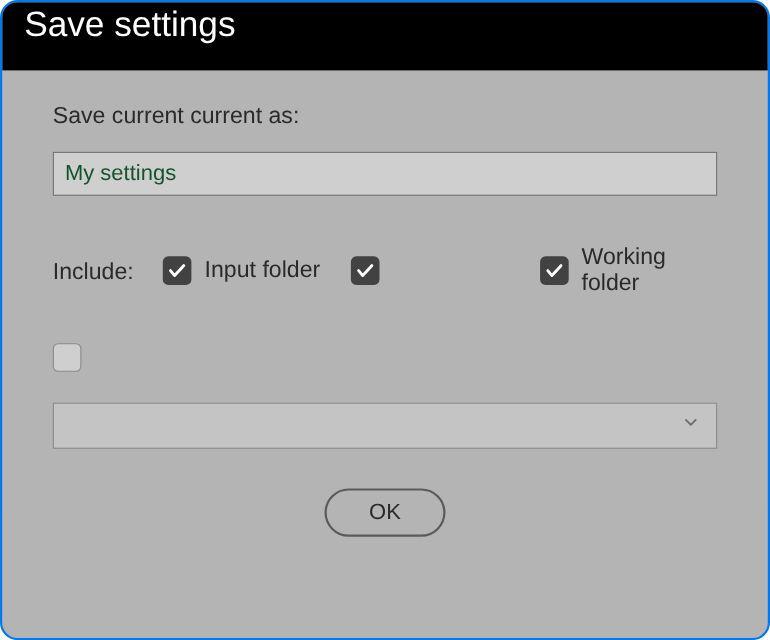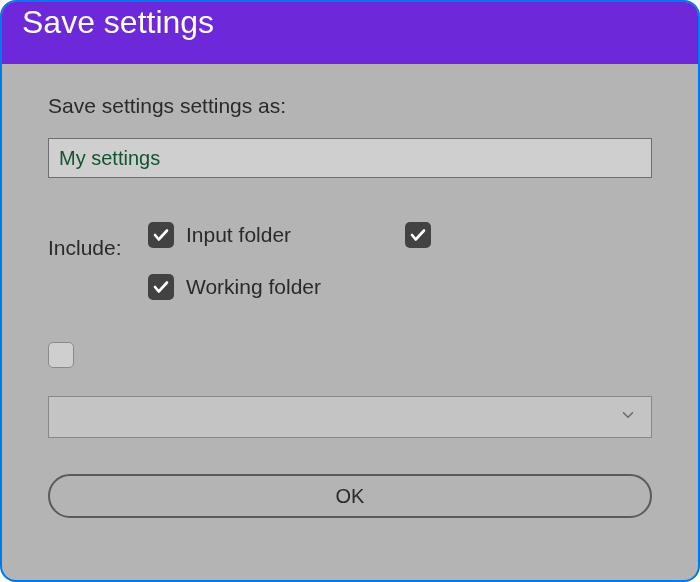--- a/index.html
+++ b/index.html
@@ -6,21 +6,21 @@
     html, body { width: 700px; height: 582px; font-family: "Segoe UI", Arial, sans-serif; }
     .window {
       width: 700px; height: 582px;
       border: 2px solid #0078ef;
       border-radius: 16px;
       overflow: hidden;
       background: #b4b4b4;
       display: flex; flex-direction: column;
     }
     .titlebar {
-      background: #6d28d9;
+      background: #000000;
       color: #ffffff;
       font-size: 32px;
       font-weight: 400;
       padding: 10px 20px 32px 20px;
       height: 62px;
       display: flex; align-items: center;
     }
     .body {
       flex: 1;
       padding: 30px 46px 30px 46px;
@@ -44,21 +44,21 @@
       align-items: flex-start;
       justify-content: space-between;
     }
     .include-label {
       width: 100px;
       padding-top: 14px;
     }
     .include-checks {
       flex: 1;
       display: grid;
-      grid-template-columns: 1fr 1fr;
+      grid-template-columns: 1fr 1fr 1fr;
       row-gap: 26px;
       column-gap: 10px;
     }
     .check-item {
       display: flex;
       align-items: center;
       gap: 12px;
     }
     .checkbox {
       width: 26px; height: 26px;
@@ -94,21 +94,20 @@
       justify-content: flex-end;
       padding: 0 14px;
       color: #2a2a2a;
     }
     .dropdown .chev { opacity: 0.65; }
     .button-row {
       display: flex;
       justify-content: center;
       gap: 36px;
       margin-top: 36px;
-      flex-direction: column;
     }
     .btn {
       min-width: 110px;
       height: 44px;
       border: 2px solid #5a5a5a;
       border-radius: 22px;
       background: transparent;
       font-size: 20px;
       font-family: inherit;
       color: #2a2a2a;
@@ -117,21 +116,21 @@
     }
   </style>
 </head>
 <body>
 
 <div class="window">
   <div class="titlebar">
     <span>Save settings</span>
   </div>
   <div class="body">
-    <div class="prompt-label">Save settings settings as:</div>
+    <div class="prompt-label">Save current current as:</div>
     <input class="name-input" type="text" value="My settings" style="">
     <div class="include-row">
       <div class="include-label">Include:</div>
       <div class="include-checks">
         <label class="check-item">
           <span class="checkbox checked">
             <svg viewBox="0 0 24 24" fill="none" stroke="#ffffff" stroke-width="3.5" stroke-linecap="round" stroke-linejoin="round">
                 <polyline points="4 12 9 18 20 6"></polyline>
               </svg>
           </span>

